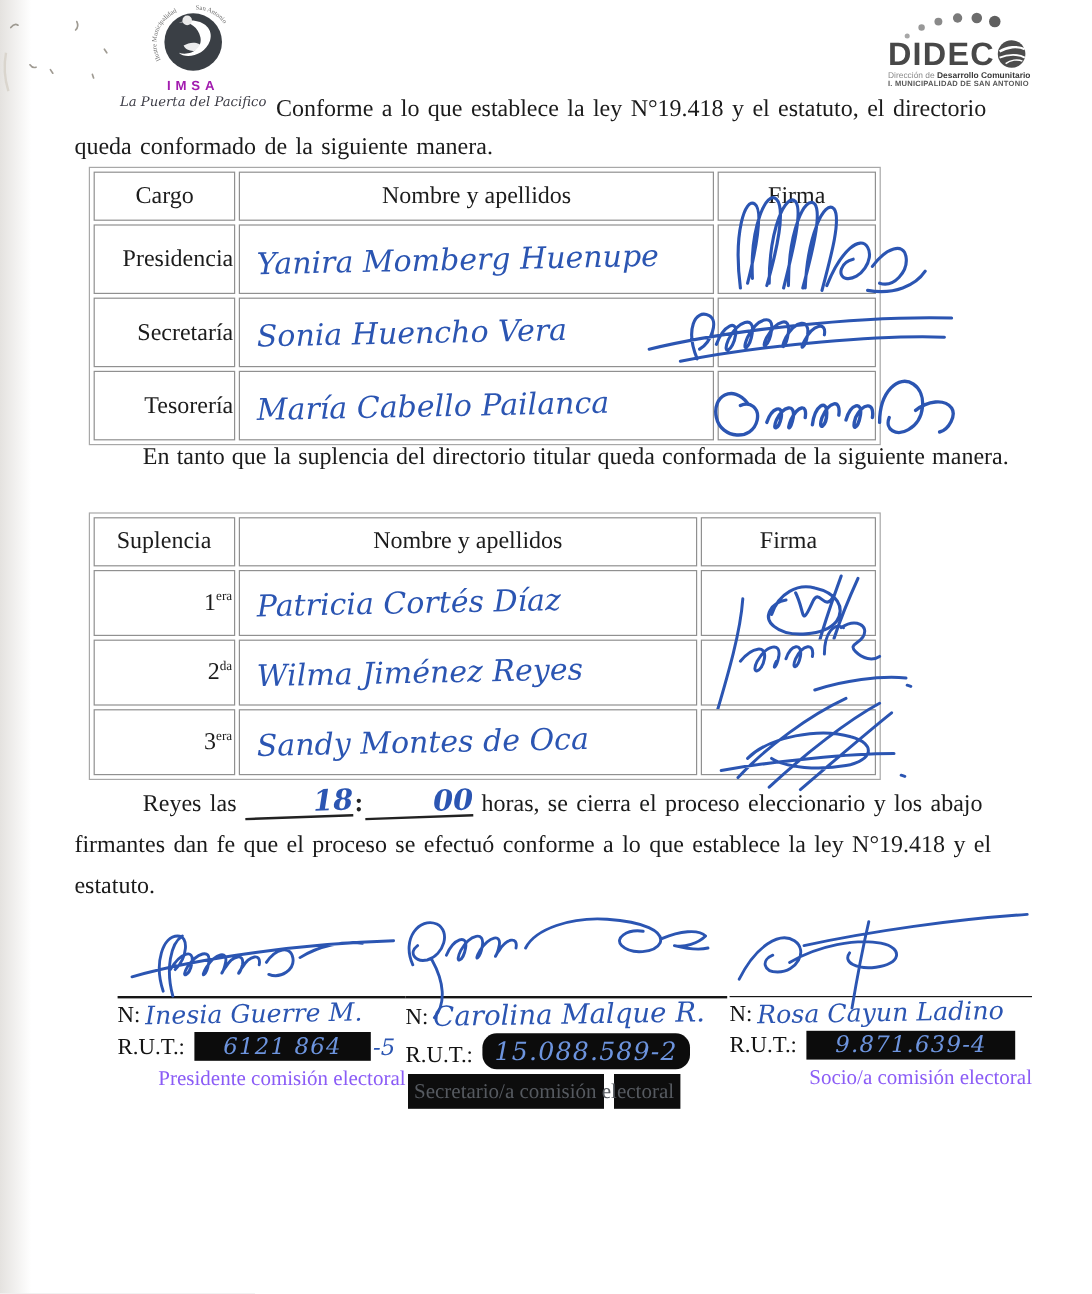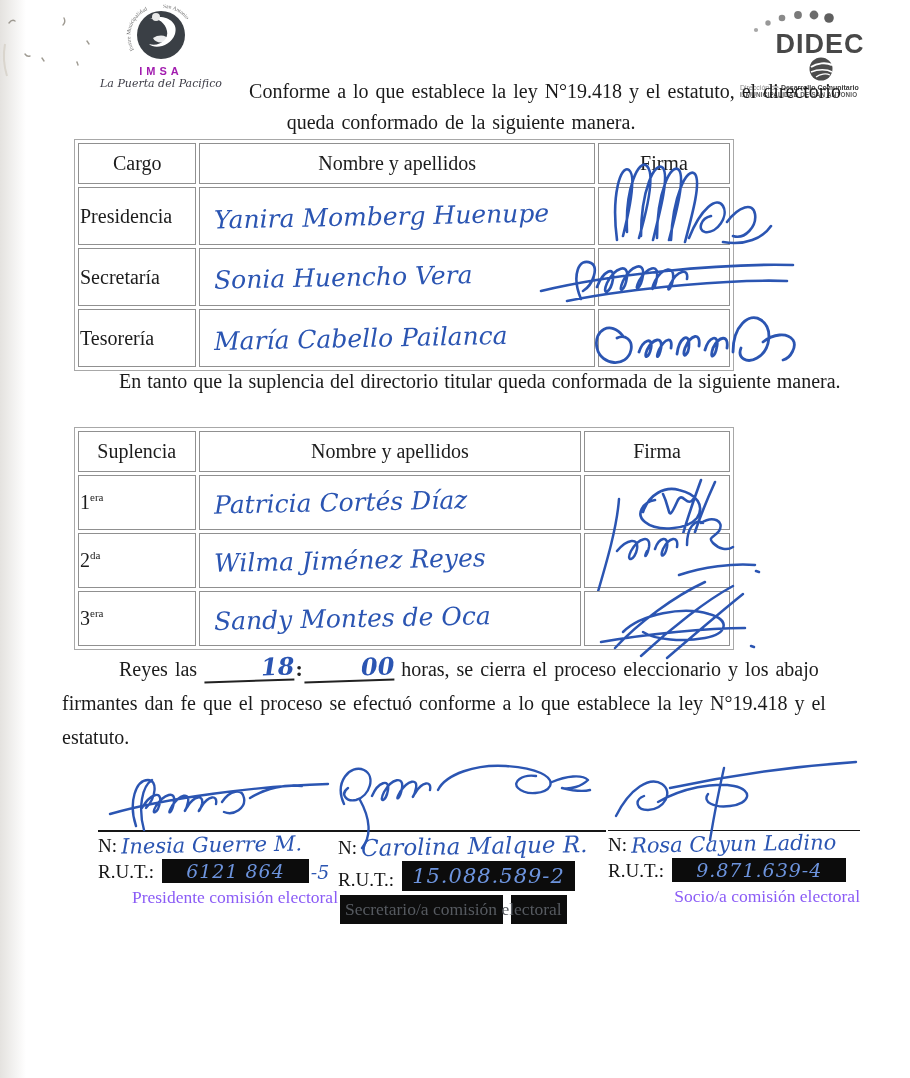--- a/index.html
+++ b/index.html
@@ -20,49 +20,49 @@
 
   
   .imsa{position:absolute;left:76px;top:4px;width:170px;text-align:center;}
   .imsa-word{font-family:"Liberation Sans",sans-serif;font-weight:bold;font-size:11px;
     letter-spacing:4px;color:#a21caf;margin-top:-3px;}
   .imsa-tag{font-family:"DejaVu Serif",serif;font-style:italic;font-size:11px;color:#3c3c46;}
 
   
   .dideco{position:absolute;left:740px;top:10px;width:160px;font-family:"Liberation Sans",sans-serif;}
   .dideco-word{display:flex;align-items:center;font-weight:bold;font-size:27px;
-    color:#484848;letter-spacing:1px;margin-top:22px;line-height:24px;flex-direction:column;}
+    color:#484848;letter-spacing:1px;margin-top:22px;line-height:24px;}
   .dideco-sub{font-size:7px;color:#8a8a8a;margin-top:2px;white-space:nowrap;}
   .dideco-sub b{color:#3a3a3a;}
   .dideco-sub2{font-size:6.3px;font-weight:bold;color:#575757;letter-spacing:.2px;white-space:nowrap;}
 
   
   .para{position:absolute;left:62px;width:798px;margin:0;font-size:20px;
     line-height:31px;color:#1b1b1b;word-spacing:2px;}
-  .p1{top:76px;text-indent:168px;text-align:center;}
+  .p1{top:76px;text-indent:168px;}
   .p2{top:366px;text-indent:57px;width:802px;word-spacing:1px;}
   .p3{top:652px;text-indent:57px;line-height:34px;}
   .hand{font-family:"DejaVu Serif",serif;font-style:italic;color:var(--pen);}
   .time{display:inline-block;min-width:36px;text-align:center;font-size:24px;font-weight:bold;
     border-bottom:2px solid #222;line-height:24px;transform:rotate(-2deg);}
   .tsep{font-weight:bold;font-size:22px;margin:0 1px;color:#222;}
 
   
   .doc-table{position:absolute;left:74px;width:660px;border-collapse:separate;
     border-spacing:3px;border:1px solid #a8a8a8;background:#fff;}
   .t1{top:139px;}
   .t2{top:427px;}
   .doc-table col.c1{width:136px;}
   .doc-table col.c2{width:430px;}
   .doc-table col.c3{width:196px;}
   .doc-table th,.doc-table td{border:1px solid var(--border-gray);background:#fff;}
   .doc-table th{height:37px;font-weight:normal;font-size:20px;text-align:center;}
   .t1 td{height:54px;}
   .t2 td{height:51px;}
-  td.cargo{text-align:left;font-size:20px;}
+  td.cargo{text-align:right;font-size:20px;}
   td.cargo sup{font-size:11px;}
   td.nombre{padding-left:14px;}
   .hw-name{display:inline-block;font-size:25px;white-space:nowrap;transform:rotate(-1.2deg);}
   td.firma{position:relative;overflow:visible;}
   .sig{position:absolute;stroke:var(--pen);fill:none;stroke-linecap:round;stroke-linejoin:round;}
   .sig-presidencia{left:6px;top:-40px;width:185px;height:100px;stroke-width:2.6;}
   .sig-secretaria{left:-62px;top:-8px;width:260px;height:70px;stroke-width:2.6;}
   .sig-tesoreria{left:-12px;top:-8px;width:215px;height:72px;stroke-width:2.8;}
   .sig-sup1{left:14px;top:-4px;width:150px;height:68px;stroke-width:2.6;}
   .sig-sup2{left:-2px;top:-45px;width:180px;height:112px;stroke-width:2.5;}
@@ -79,21 +79,21 @@
   .b2 .bsig{left:-12px;top:-26px;width:284px;height:98px;}
   .b3 .bsig{left:-2px;top:-28px;width:262px;height:92px;}
   .sig-line{margin-top:48px;border-top:2px solid #161616;}
   .b3 .sig-line{border-top-width:1.5px;}
   .row{display:flex;align-items:baseline;margin-top:1px;}
   .plbl{font-size:19px;color:#141414;white-space:nowrap;}
   .bname{font-size:21px;white-space:nowrap;transform:rotate(-1deg);margin-left:4px;display:inline-block;}
   .b2 .bname{font-size:23px;}
   .rrow{margin-top:2px;align-items:flex-end;}
   .redact{display:inline-block;background:#0c0c0c;padding:1px 24px;margin-left:8px;min-height:22px;}
-  .b2 .redact{padding:3px 10px;}
+  .b2 .redact{padding:3px 10px;border-radius:12px;}
   .rut{font-size:19px;white-space:nowrap;letter-spacing:1px;color:var(--pen-on-black);}
   .b2 .rut{font-size:21px;}
   .tail{color:var(--pen);margin-left:2px;font-size:19px;}
   .role{margin-top:4px;font-size:17.5px;color:#8b5cf6;text-align:right;white-space:nowrap;}
   .role.redacted{display:inline-block;padding:4px 5px;margin-left:2px;text-align:left;
     background:linear-gradient(90deg,#0d0d0d 0 72%,#ffffff 72% 75.5%,#0d0d0d 75.5% 100%);
     color:#565a60;}
 </style>
 </head>
 <body>

